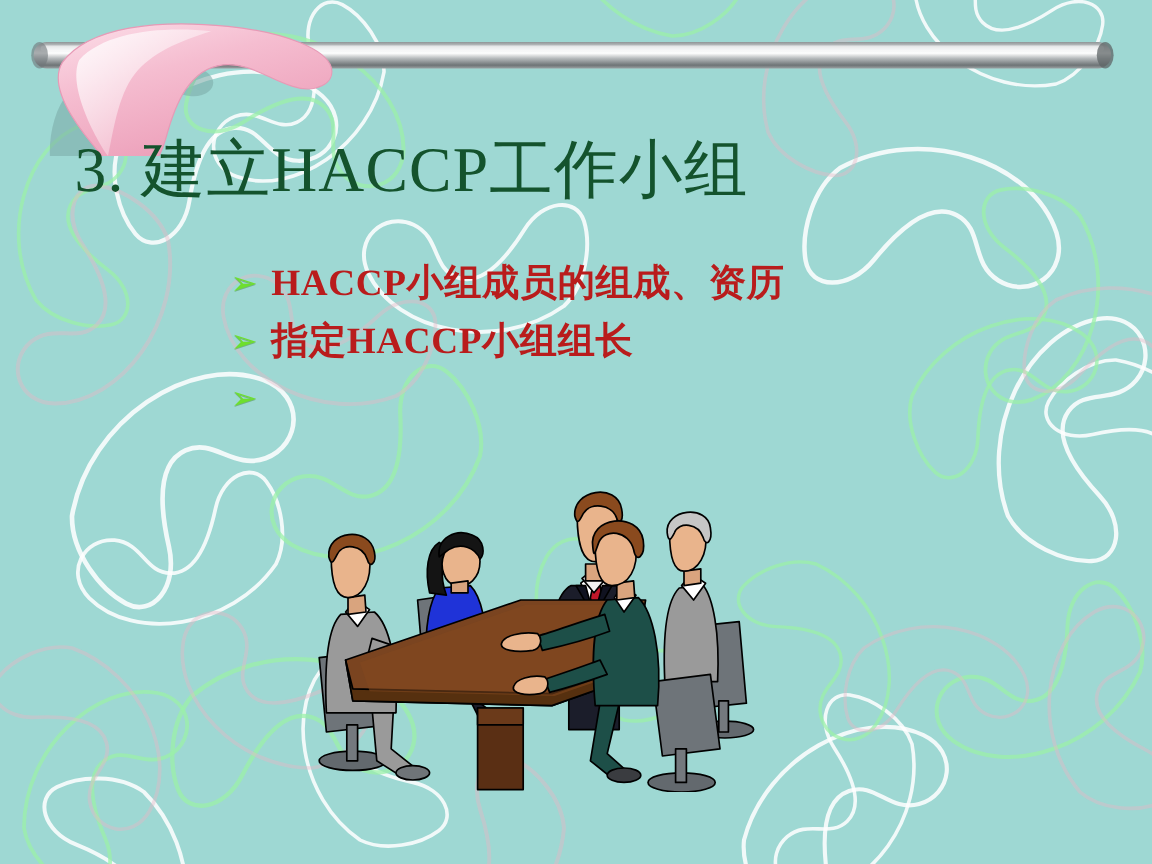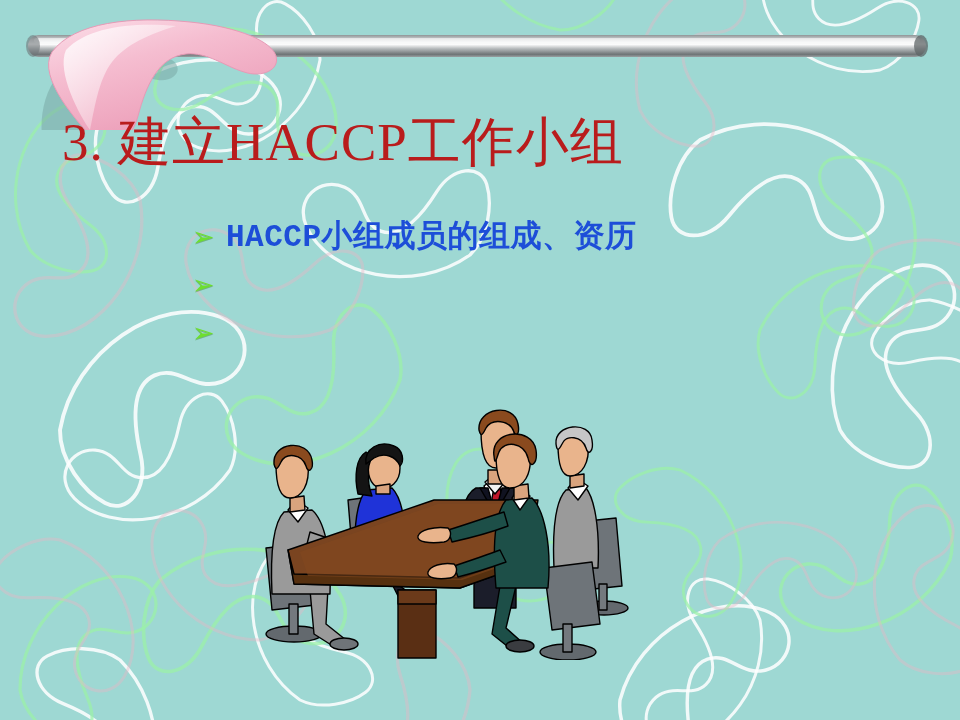--- a/index.html
+++ b/index.html
@@ -26,21 +26,21 @@
     width:960px; height:130px;
     pointer-events:none;
   }
   
   #title {
     position:absolute;
     left:62px; top:112px;
     font-family:"Liberation Serif", "DejaVu Serif", serif;
     font-size:53px;
     line-height:60px;
-    color:#b91c1c;
+    color:#14532d;
     letter-spacing:1px;
     white-space:nowrap;
   }
   
   #bullets {
     position:absolute;
     left:192px; top:212px;
     width:700px;
   }
   .bullet-row {
@@ -51,24 +51,24 @@
   .bullet-marker {
     width:34px;
     flex:0 0 34px;
     font-size:27px;
     line-height:1;
     color:#6ddf2e;
     text-shadow:0 1px 0 rgba(60,130,40,.45);
     font-family:"DejaVu Sans", sans-serif;
   }
   .bullet-text {
-    font-family:Liberation Mono, monospace;
+    font-family:Liberation Serif, serif;
     font-size:31px;
     font-weight:bold;
-    color:#1d4ed8;
+    color:#b91c1c;
     letter-spacing:.5px;
     white-space:nowrap;
   }
   
   #illustration {
     position:absolute;
     left:248px; top:372px;
     width:410px; height:288px;
   }
 </style>
@@ -178,20 +178,21 @@
 
   <div id="title">3. 建立HACCP工作小组</div>
 
   <div id="bullets">
     <div class="bullet-row">
       <span class="bullet-marker">➢</span>
       <span class="bullet-text">HACCP小组成员的组成、资历</span>
     </div>
     <div class="bullet-row">
       <span class="bullet-marker">➢</span>
+      <span class="bullet-text">指定HACCP小组组长</span>
     </div>
     <div class="bullet-row">
       <span class="bullet-marker">➢</span>
     </div>
   </div>
 
   <svg id="illustration" viewBox="0 0 410 288" xmlns="http://www.w3.org/2000/svg">
     <g stroke="#000000" stroke-width="1.4" stroke-linejoin="round" stroke-linecap="round">
 
       <g>

